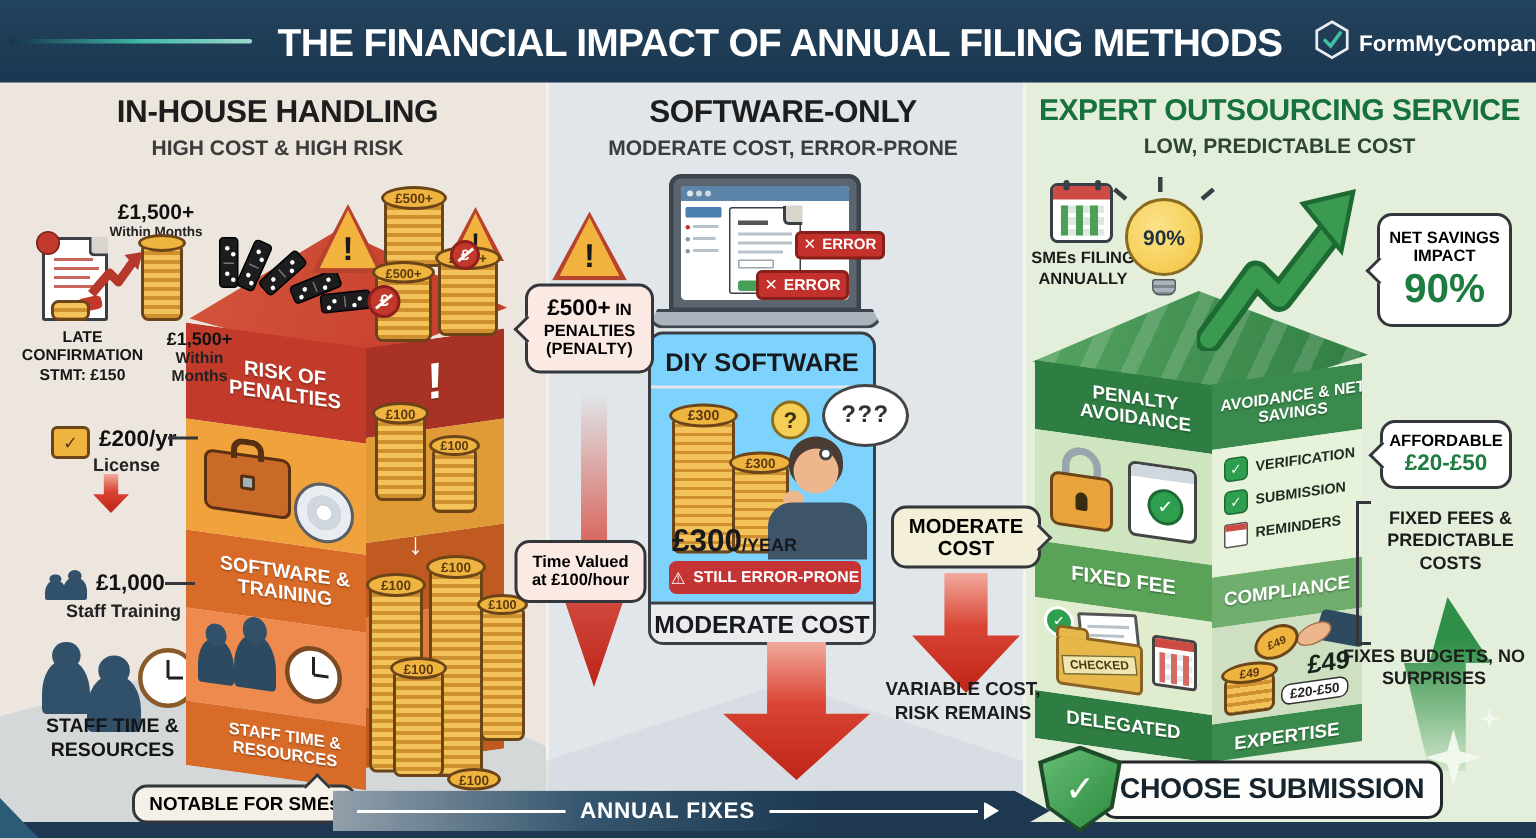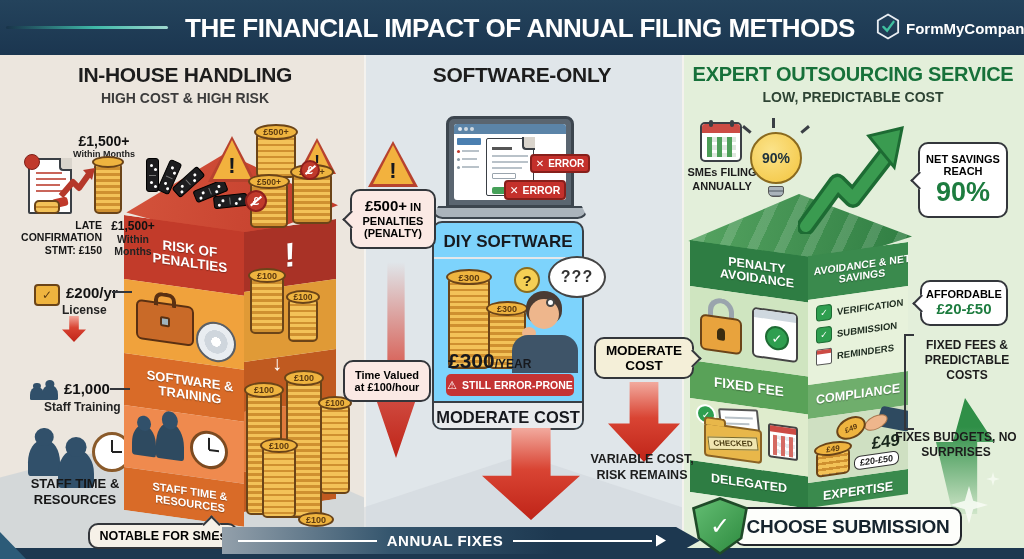--- a/index.html
+++ b/index.html
@@ -97,21 +97,21 @@
   </div>
   <div class="abs coin-body" style="left:34px;top:200px;width:26px;height:14px;z-index:3;"></div>
   <span class="abs" style="left:58px;top:168px;z-index:4;">
     <svg width="38" height="32" viewBox="0 0 38 32">
         <path d="M3 28 L15 14 L21 20 L31 6" fill="none" stroke="#b5382a" stroke-width="6" stroke-linejoin="round"></path>
         <polygon points="25,2 37,0 34,12" fill="#b5382a"></polygon>
       </svg>
   </span>
   <div class="abs coin-body" style="left:94px;top:162px;width:28px;height:52px;z-index:3;"></div>
   <div class="abs coin-cap" style="left:92px;top:156px;width:32px;height:12px;z-index:3;"></div>
-  <div class="abs ctr" style="left:8px;top:219px;width:94px;font-size:10.5px;font-weight:800;color:#161616;line-height:1.18;z-index:3;text-align:right;">LATE CONFIRMATION STMT: £150</div>
+  <div class="abs ctr" style="left:8px;top:219px;width:94px;font-size:10.5px;font-weight:800;color:#161616;line-height:1.18;z-index:3;">LATE CONFIRMATION STMT: £150</div>
   <div class="abs ctr" style="left:102px;top:219px;width:62px;z-index:3;">
     <div style="font-weight:800;font-size:12px;color:#111;">£1,500+</div>
     <div style="font-weight:700;font-size:10.5px;color:#222;line-height:1.15;">Within Months</div>
   </div>
 
   <div class="abs" style="left:34px;top:284px;width:26px;height:22px;background:#efb43f;border:2px solid #6b4418;border-radius:4px;display:flex;align-items:center;justify-content:center;z-index:3;">
     <span style="font-weight:900;font-size:12px;color:#5c3a10;">✓</span>
   </div>
   <div class="abs" style="left:66px;top:284px;font-weight:800;font-size:15px;color:#111;z-index:3;">£200/yr</div>
   <div class="abs" style="left:62px;top:303px;font-size:12px;font-weight:600;color:#222;z-index:3;">License</div>
@@ -220,20 +220,21 @@
   <div class="abs bubble pink" style="left:350px;top:189px;width:86px;height:60px;">
     <div style="font-size:11px;font-weight:800;"><span style="font-size:15px;">£500+</span> <span>IN</span></div>
     <div style="font-size:11px;font-weight:800;">PENALTIES</div>
     <div style="font-size:11px;font-weight:800;">(PENALTY)</div>
     <span class="tail l"></span>
   </div>
   <div class="abs fade-down" style="left:372px;top:262px;width:48px;height:196px;"></div>
   <div class="abs bubble pink" style="left:343px;top:360px;width:88px;height:42px;font-size:11px;font-weight:800;padding:2px 4px;">Time Valued at £100/hour</div>
 
   <div class="abs ctr coltitle" style="left:382px;top:64px;width:280px;font-size:21px;">SOFTWARE-ONLY</div>
+  <div class="abs ctr colsub" style="left:382px;top:90px;width:280px;font-size:14px;">MODERATE COST, ERROR-PRONE</div>
 
   <div class="abs" style="left:446px;top:116px;width:128px;height:92px;background:#5a6570;border:3px solid #3c454e;border-radius:8px 8px 2px 2px;z-index:2;">
     <div class="abs" style="left:5px;top:5px;right:5px;bottom:5px;background:#fff;border-radius:3px;overflow:hidden;">
       <div class="abs" style="left:0;top:0;right:0;height:10px;background:#5b84a8;"></div>
       <div class="abs" style="left:4px;top:3px;width:4px;height:4px;border-radius:50%;background:#e2e8ee;"></div>
       <div class="abs" style="left:10px;top:3px;width:4px;height:4px;border-radius:50%;background:#cfd8df;"></div>
       <div class="abs" style="left:16px;top:3px;width:4px;height:4px;border-radius:50%;background:#cfd8df;"></div>
       <div class="abs" style="left:3px;top:14px;width:24px;height:7px;background:#4a7fb0;border-radius:1px;"></div>
       <div class="abs" style="left:3px;top:26px;width:3px;height:3px;border-radius:50%;background:#c0392b;"></div>
       <div class="abs" style="left:8px;top:26px;width:17px;height:2px;background:#b9c2c9;"></div>
@@ -327,21 +328,21 @@
   <span class="abs" style="left:798px;top:126px;z-index:3;">
     <svg width="108" height="108" viewBox="0 0 110 110">
       <path d="M8 102 L40 58 L56 74 L90 30" fill="none" stroke="#1d6b33" stroke-width="19" stroke-linejoin="round" stroke-linecap="round"></path>
       <path d="M8 102 L40 58 L56 74 L90 30" fill="none" stroke="#3a9b50" stroke-width="12" stroke-linejoin="round" stroke-linecap="round"></path>
       <polygon points="72,10 106,2 98,42" fill="#3a9b50" stroke="#1d6b33" stroke-width="3"></polygon>
     </svg>
   </span>
 
   <div class="abs bubble" style="left:918px;top:142px;width:90px;height:76px;">
     <div style="font-weight:800;font-size:11px;">NET SAVINGS</div>
-    <div style="font-weight:800;font-size:11px;">REACH</div>
+    <div style="font-weight:800;font-size:11px;">IMPACT</div>
     <div style="font-weight:800;font-size:27px;color:#1d7c3f;">90%</div>
     <span class="tail l"></span>
   </div>
 
   <div class="abs" style="left:686px;top:194px;width:226px;height:76px;background:
     repeating-linear-gradient(115deg,rgba(255,255,255,.14) 0 10px,rgba(0,0,0,0) 10px 26px),
     linear-gradient(100deg,#57a562,#2f7d42);clip-path:polygon(1% 62%,50% 0,100% 56%,54% 100%);z-index:2;"></div>
 
   <div class="abs face" style="left:690px;top:240px;width:118px;height:252px;transform:skewY(8deg);transform-origin:0 0;">
     <div class="band" style="height:46px;background:#2e7d43;font-size:12.5px;padding:0 8px;">

